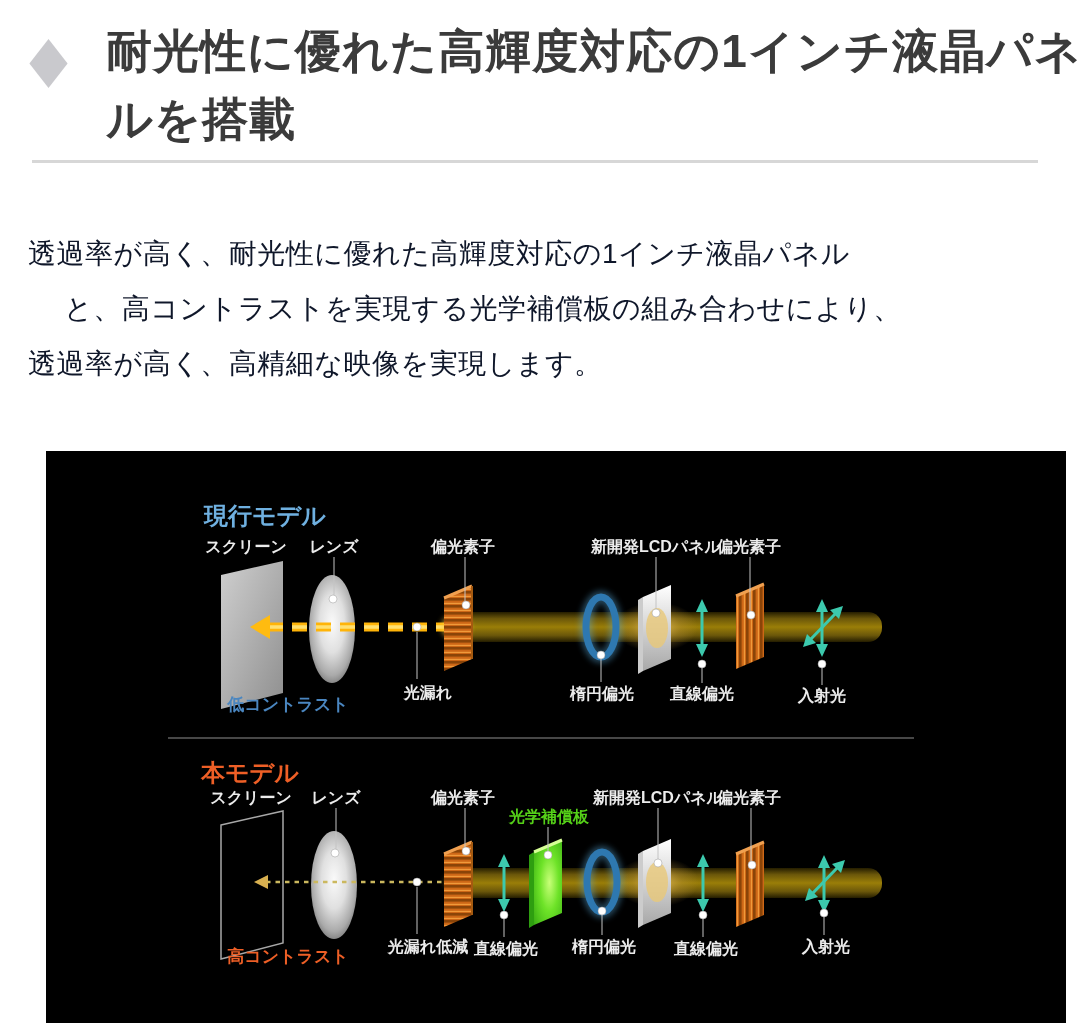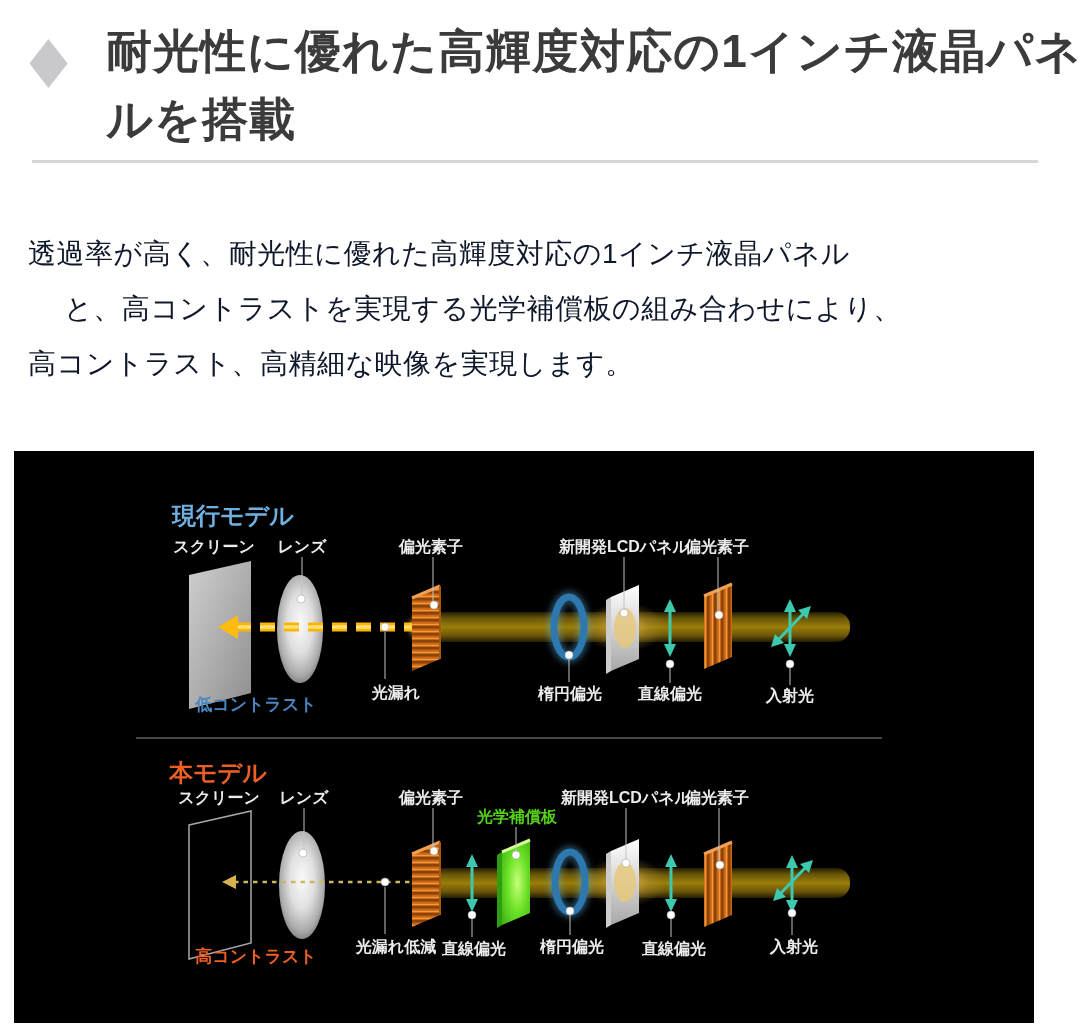--- a/index.html
+++ b/index.html
@@ -14,21 +14,21 @@
   }
   .h-line{
     left:106px;font-size:46px;font-weight:600;color:#3b3b3b;
     letter-spacing:1px;white-space:nowrap;line-height:1;
   }
   .divider{left:32px;top:160px;width:1006px;height:3px;background:#d7d7d7;}
   .p-line{
     left:28px;font-size:28px;color:#0f172a;letter-spacing:0.5px;
     white-space:nowrap;line-height:1;
   }
-  .panel{left:14px;top:451px;width:1020px;height:572px;background:#000000;}
+  .panel{left:46px;top:451px;width:1020px;height:572px;background:#000000;}
   svg{display:block;}
   .lbl{fill:#ececec;font-size:16px;font-weight:700;}
   .lbl-green{fill:#55d018;font-size:16px;font-weight:700;}
   .t-blue{fill:#6fb0e0;font-size:24px;font-weight:700;}
   .t-orange{fill:#ee5f26;font-size:24px;font-weight:700;}
   .c-blue{fill:#4a86c0;font-size:17px;font-weight:700;}
   .c-orange{fill:#ee5f26;font-size:17px;font-weight:700;}
   .callout{stroke:#c4c4c4;stroke-width:1;}
   .dot{fill:#ffffff;stroke:#999999;stroke-width:0.5;}
   .teal{stroke:#3cc9ad;stroke-width:3;}
@@ -37,21 +37,21 @@
 </head>
 <body>
 
 <div class="abs diamond"></div>
 <div class="abs h-line" style="top:28px;">耐光性に優れた高輝度対応の1インチ液晶パネ</div>
 <div class="abs h-line" style="top:96px;text-align:right;">ルを搭載</div>
 <div class="abs divider"></div>
 
 <div class="abs p-line" style="top:240px;">透過率が高く、耐光性に優れた高輝度対応の1インチ液晶パネル</div>
 <div class="abs p-line" style="top:295px;margin-left:36px;">と、高コントラストを実現する光学補償板の組み合わせにより、</div>
-<div class="abs p-line" style="top:350px;">高コントラスト、高精細な映像を実現します。</div>
+<div class="abs p-line" style="top:350px;">透過率が高く、高精細な映像を実現します。</div>
 
 <div class="abs panel">
 <svg width="1020" height="572" viewBox="0 0 1020 572">
   <defs>
     <linearGradient id="beamGrad" x1="0" y1="0" x2="0" y2="1">
       <stop offset="0" stop-color="#241d00"></stop>
       <stop offset="0.22" stop-color="#6b570a"></stop>
       <stop offset="0.5" stop-color="#9a7e08"></stop>
       <stop offset="0.78" stop-color="#6b570a"></stop>
       <stop offset="1" stop-color="#241d00"></stop>

